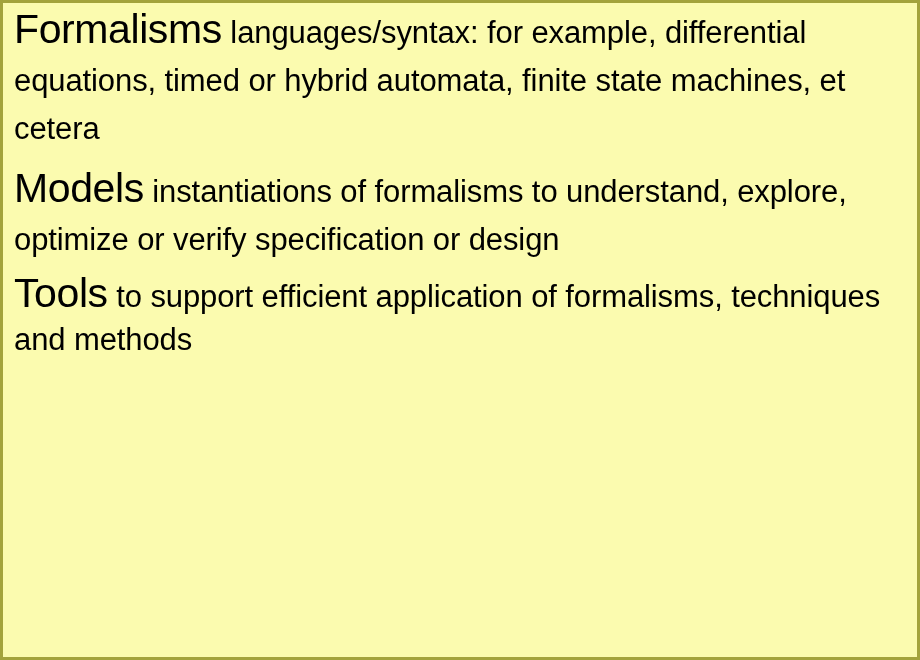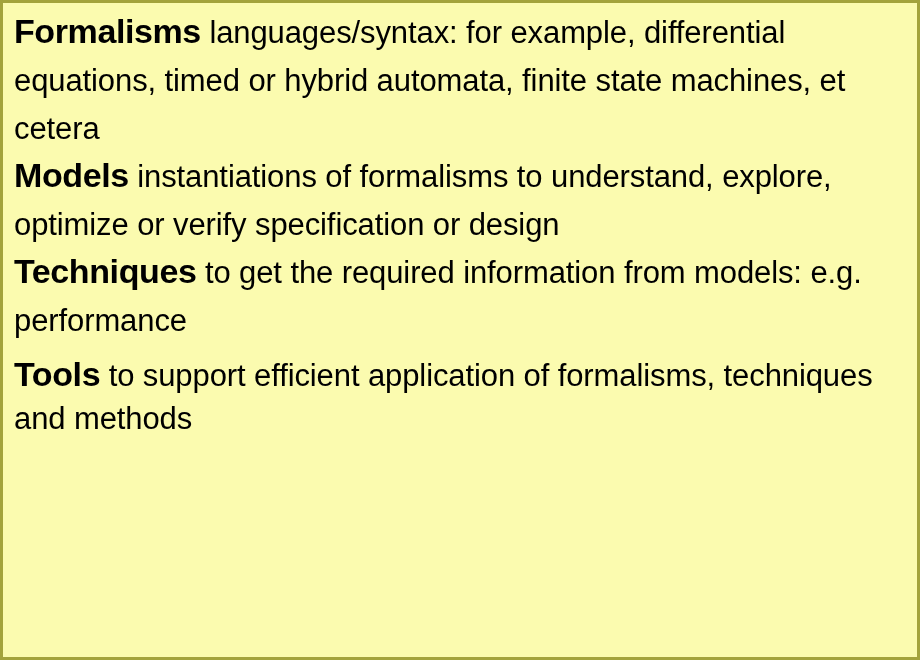--- a/index.html
+++ b/index.html
@@ -31,33 +31,33 @@
     margin: 0 0 0 0;
     padding: 0;
     font-size: 31px;
     line-height: 48px;
     letter-spacing: -0.1px;
     color: #000000;
     text-align: left;
   }
 
   .entry + .entry {
+    margin-top: 15px;
   }
 
   
   .entry.tight {
     line-height: 43px;
     margin-top: 9px;
   }
 
   .term {
-    font-size: 34px;
+    font-size: 41px;
     line-height: 41px;
     letter-spacing: -0.4px;
-    font-weight: bold;
   }
 
   .desc {
     font-size: 31px;
   }
 </style>
 </head>
 <body>
 
 <div id="slide" style="background: rgb(251, 251, 175); border-color: rgb(163, 163, 60); color: rgb(0, 0, 0);">
@@ -66,24 +66,20 @@
     <p class="entry">
       <span class="term">Formalisms</span>
       <span class="desc">languages/syntax: for example, differential equations, timed or hybrid automata, finite state machines, et cetera</span>
     </p>
 
     <p class="entry">
       <span class="term">Models</span>
       <span class="desc">instantiations of formalisms to understand, explore, optimize or verify specification or design</span>
     </p>
 
-    <p class="entry">
-      <span class="term">Techniques</span>
-      <span class="desc">to get the required information from models: e.g. performance</span>
-    </p>
 
 
     <p class="entry tight">
       <span class="term">Tools</span>
       <span class="desc">to support efficient application of formalisms, techniques and methods</span>
     </p>
 
   </div>
 </div>
 

